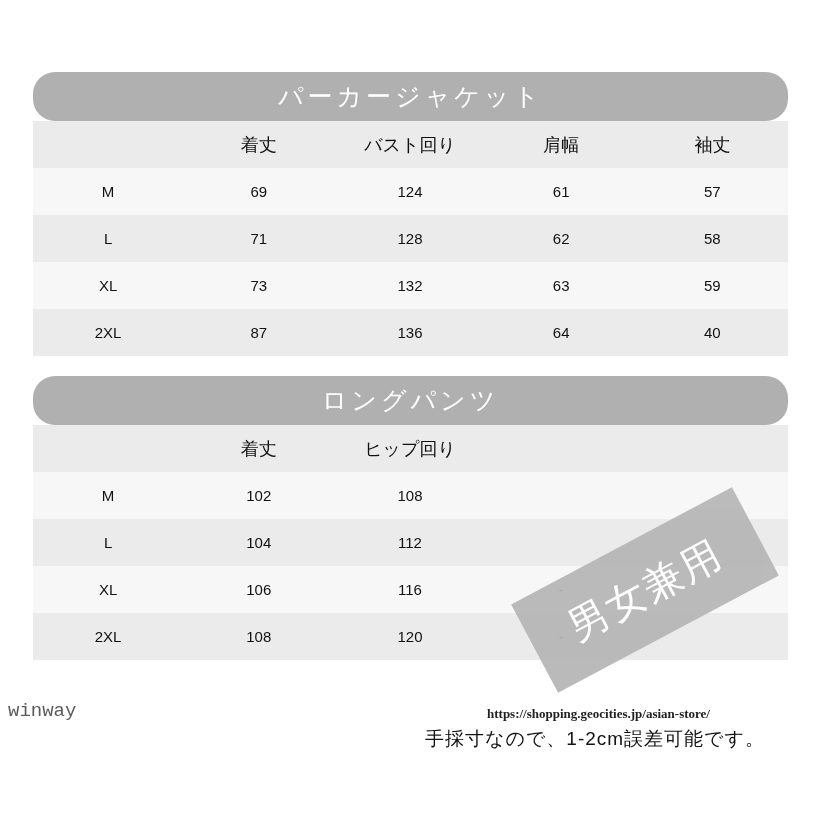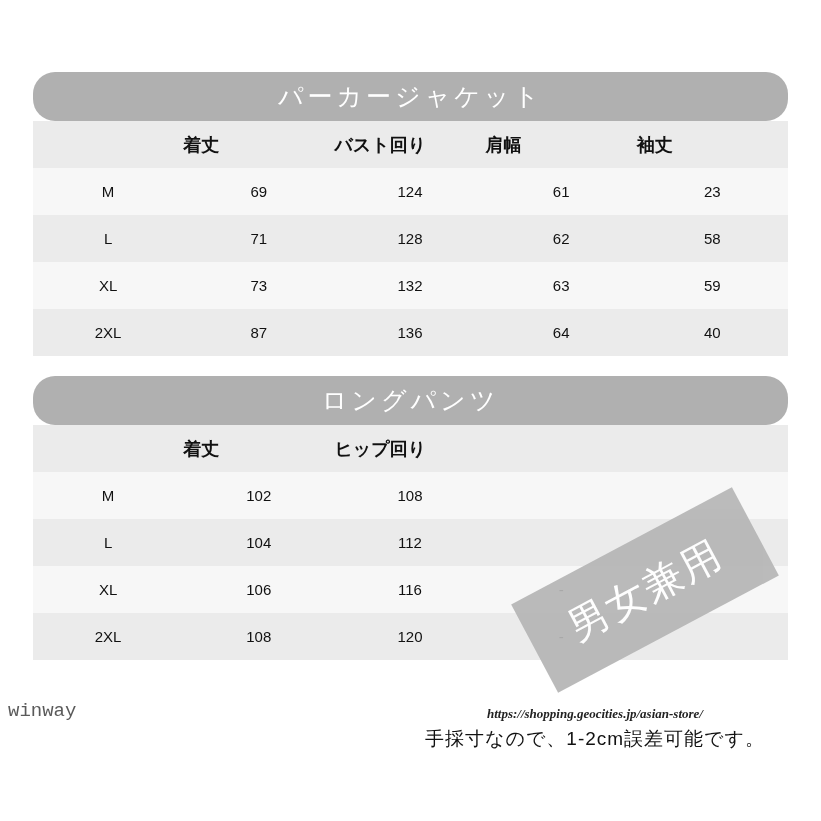--- a/index.html
+++ b/index.html
@@ -39,24 +39,25 @@
     letter-spacing: 4px;
     height: 49px;
     padding: 0;
     font-weight: normal;
     border-radius: 22px;
   }
 
   .size-table .head-row td {
     background: #ebebeb;
     color: #111111;
+    text-align: center;
     font-size: 18px;
     height: 47px;
     padding: 0;
-    font-weight: bold;
+    font-weight: normal;
   }
 
   .size-table .data-row td {
     text-align: center;
     font-size: 15px;
     height: 47px;
     padding: 0;
     color: #111111;
   }
   .size-table .data-row.odd td  { background: #ebebeb; }
@@ -99,21 +100,20 @@
     font-family: Liberation Mono, monospace;
   }
 
   .footer-url {
     position: absolute;
     left: 487px;
     top: 706px;
     font-size: 13px;
     color: #222222;
     font-family: "Liberation Serif", serif;
-    font-style: italic;
     font-weight: bold;
     letter-spacing: 0px;
   }
 
   .footer-note {
     position: absolute;
     left: 425px;
     top: 726px;
     font-size: 19px;
     color: #111111;
@@ -142,21 +142,21 @@
         <td>着丈</td>
         <td>バスト回り</td>
         <td>肩幅</td>
         <td>袖丈</td>
       </tr>
       <tr class="data-row even">
         <td>M</td>
         <td>69</td>
         <td>124</td>
         <td>61</td>
-        <td>23</td>
+        <td>57</td>
       </tr>
       <tr class="data-row odd">
         <td>L</td>
         <td>71</td>
         <td>128</td>
         <td>62</td>
         <td>58</td>
       </tr>
       <tr class="data-row even">
         <td>XL</td>

